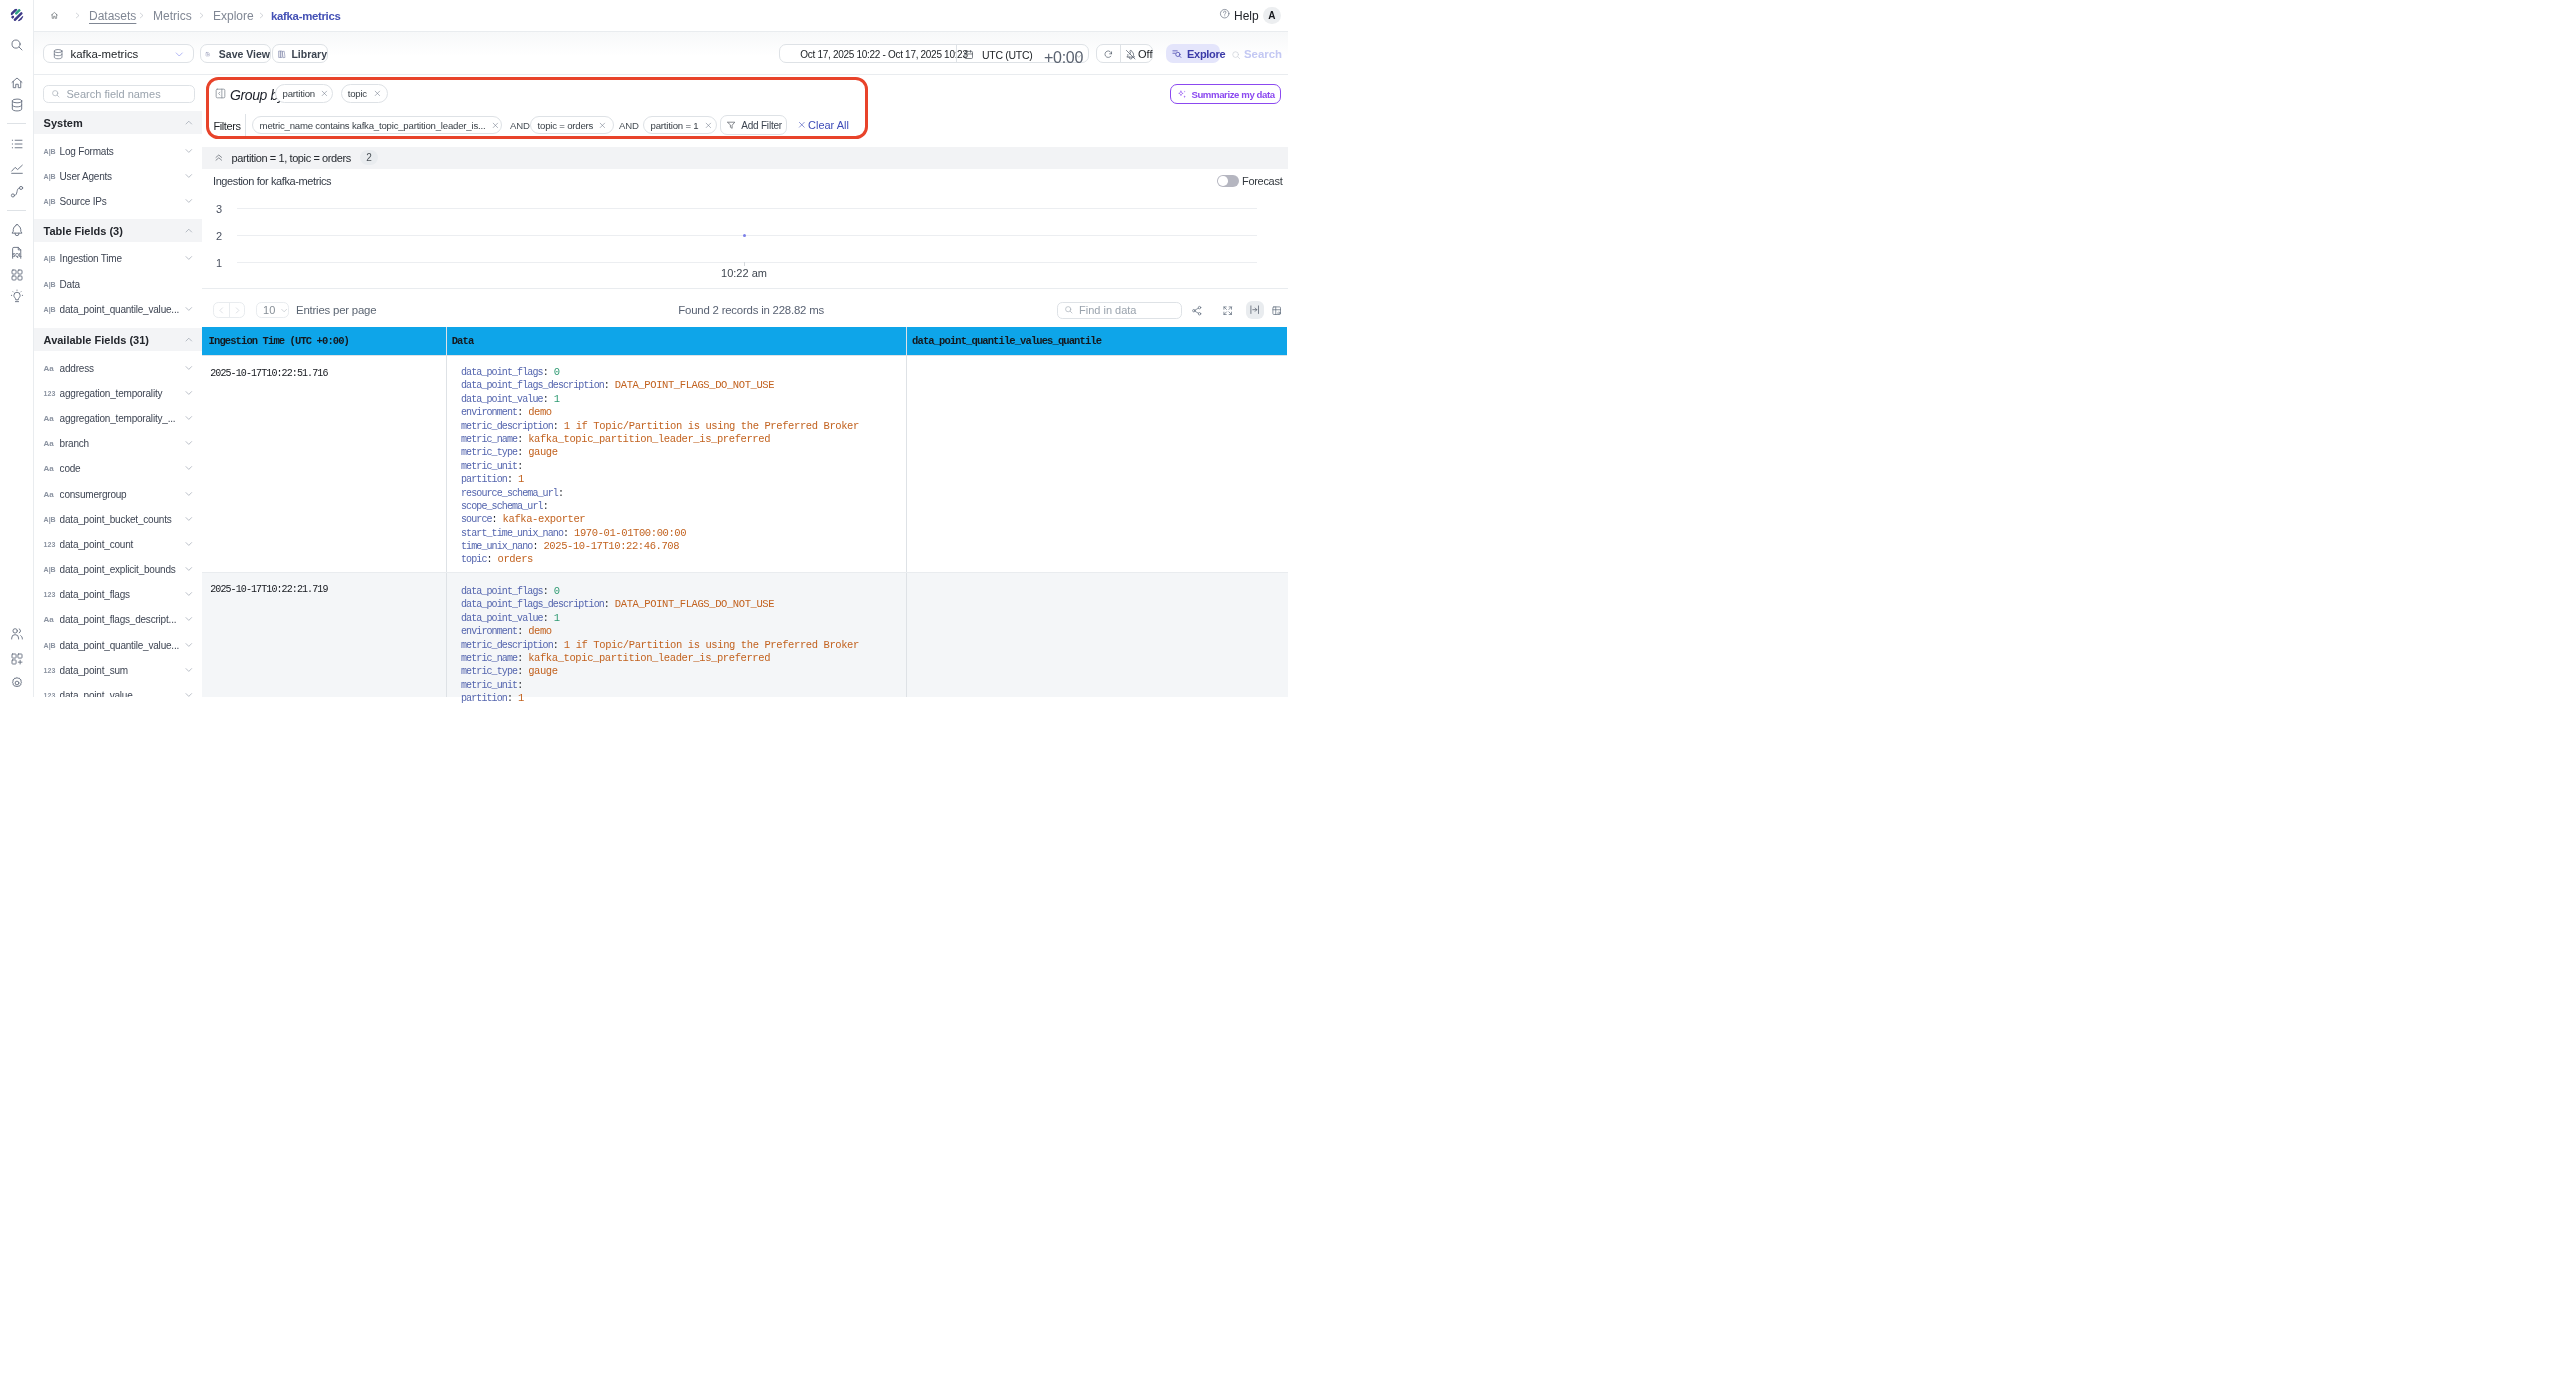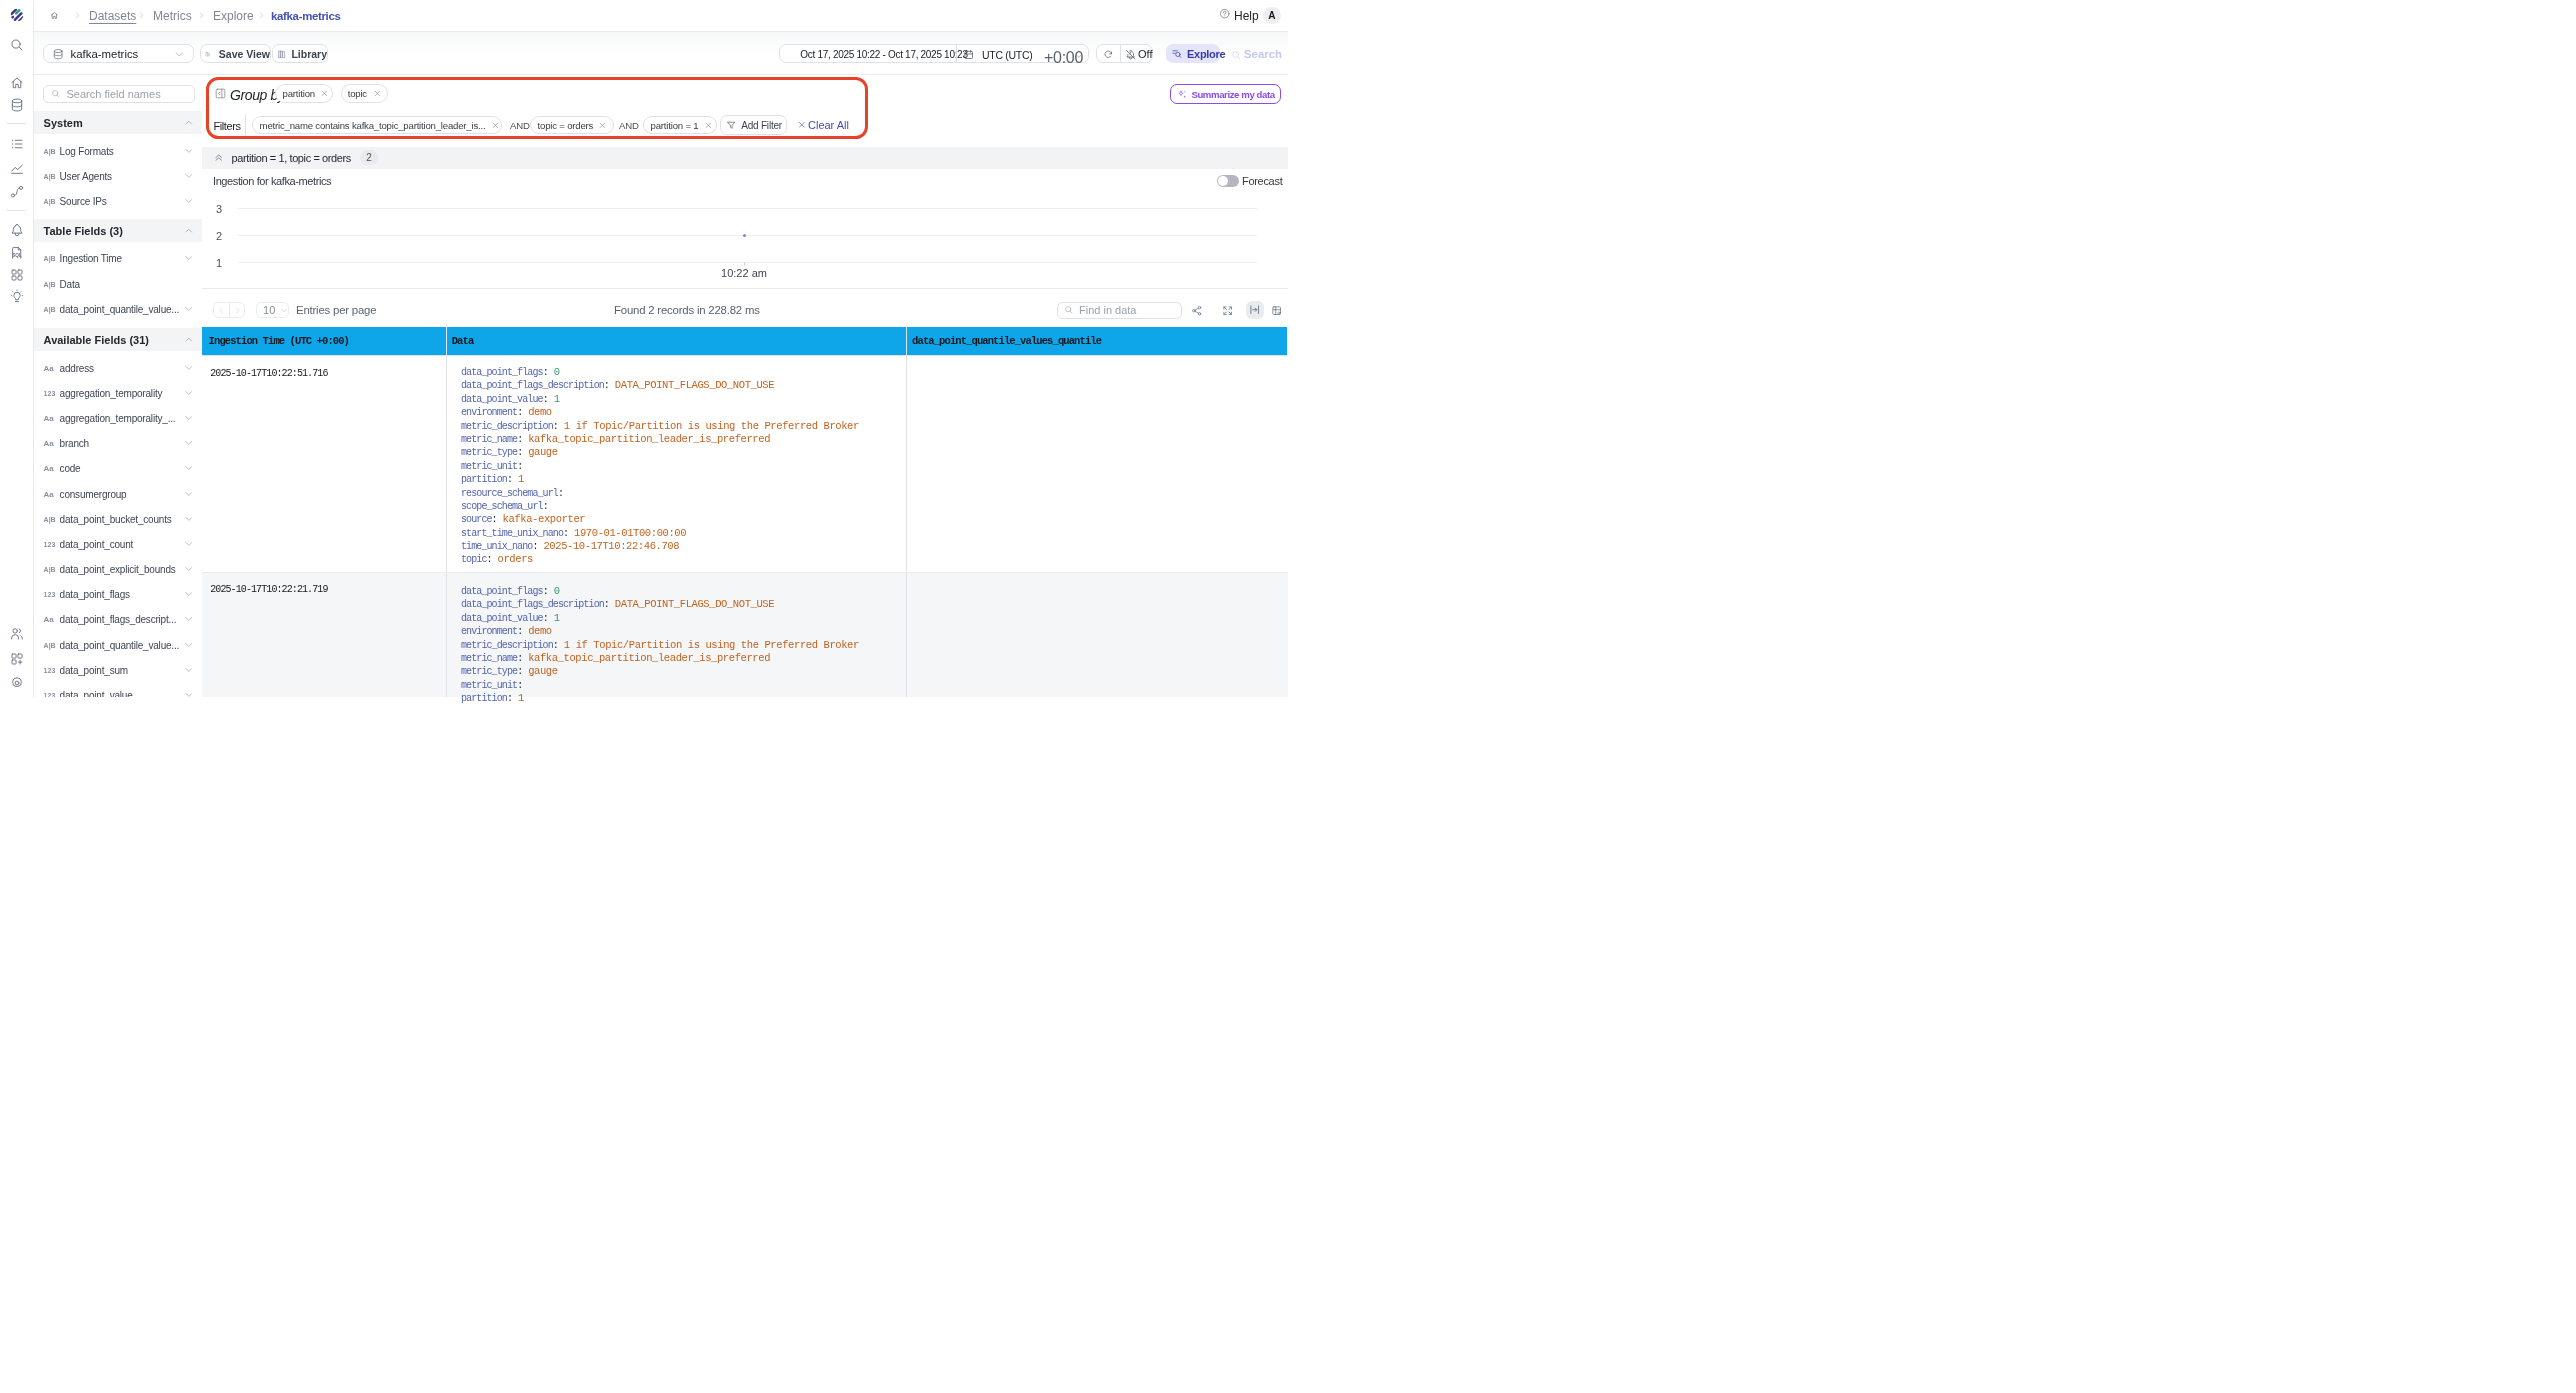--- a/index.html
+++ b/index.html
@@ -554,21 +554,21 @@
           </svg>
         </div>
     </div>
     <div class="abs" style="left:54px;top:13.3px;width:33px;height:15.4px;border:0.9px solid #e9ecef;border-radius:5.3px;display:flex;align-items:center;">
       <span style="margin-left:6.1px;font-size:11px;color:#868e96;">10</span>
       <svg style="margin-left:4.4px;color:#a6adb5" width="8.8" height="8.8" viewBox="0 0 24 24">
           <path class="ic" stroke-width="2.3" d="M5 9 L12 16 L19 9"></path>
         </svg>
     </div>
     <div class="abs" style="left:94px;top:15.3px;font-size:11.4px;letter-spacing:-0.2px;color:#5b6572;">Entries per page</div>
-    <div class="abs" style="left:412px;top:15.3px;width:210px;text-align:left;font-size:11.4px;letter-spacing:-0.2px;color:#596273;white-space:nowrap;">Found 2 records in 228.82 ms</div>
+    <div class="abs" style="left:412px;top:15.3px;width:210px;text-align:right;font-size:11.4px;letter-spacing:-0.2px;color:#596273;white-space:nowrap;">Found 2 records in 228.82 ms</div>
     <div class="abs" style="left:855px;top:12.5px;width:125px;height:17px;border:0.9px solid #dee2e6;border-radius:5.3px;display:flex;align-items:center;color:#9aa3ad;">
       <svg style="margin-left:6.1px;" width="9.6" height="9.6" viewBox="0 0 24 24">
           <g class="ic" stroke-width="2">
             <circle cx="10.5" cy="10.5" r="6.5"></circle>
             <path d="M15.5 15.5 L20 20"></path>
           </g>
         </svg>
       <span style="margin-left:5.3px;font-size:11px;">Find in data</span>
     </div>
     <svg class="abs" style="left:989px;top:16px;color:#5f6b7c" width="11.4" height="11.4" viewBox="0 0 24 24">

